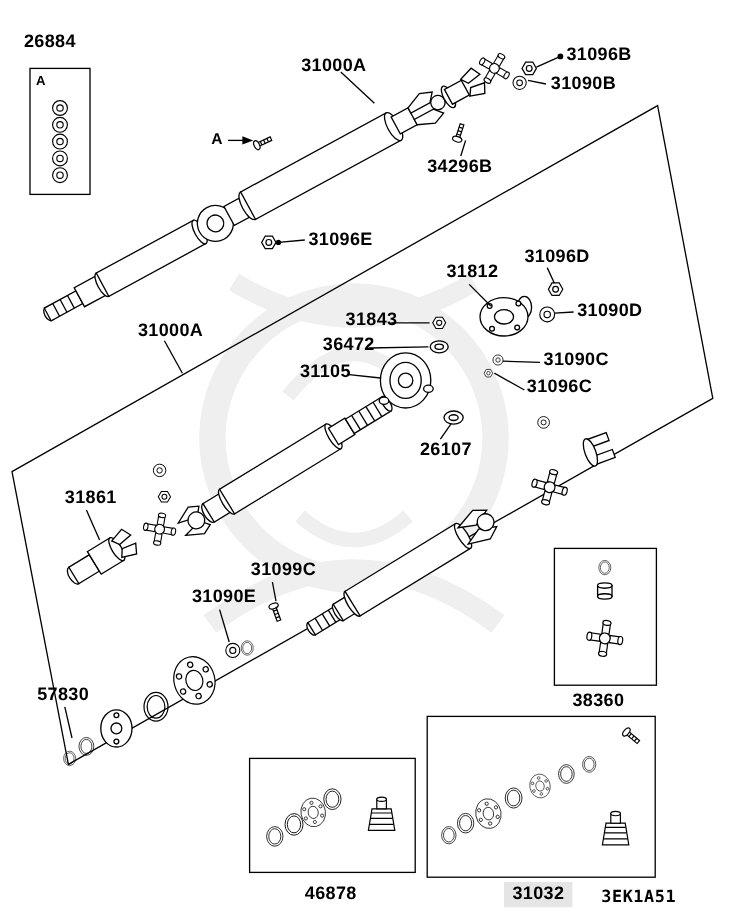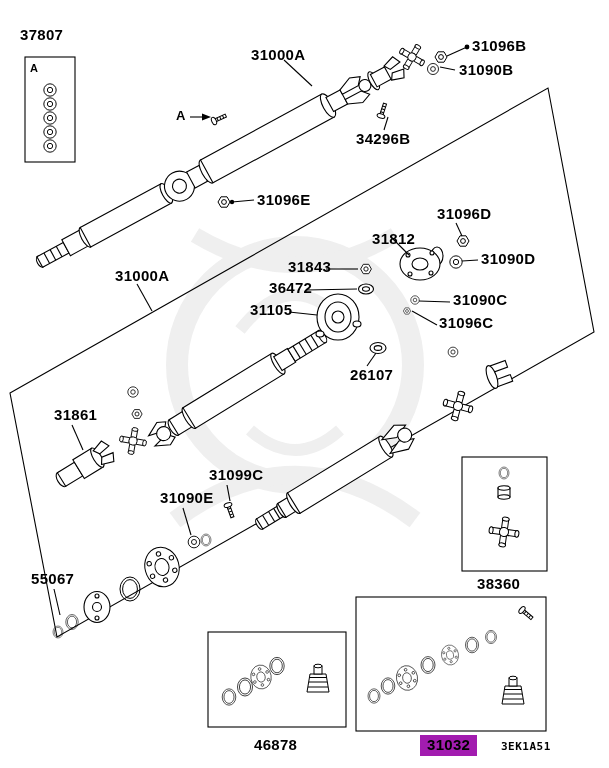--- a/index.html
+++ b/index.html
@@ -5,21 +5,21 @@
   html,body{margin:0;padding:0;background:#ffffff;}
   .stage{position:relative;width:609px;height:768px;background:#fff;overflow:hidden;
          font-family:"Liberation Sans",sans-serif;}
   .stage svg{position:absolute;left:0;top:0;}
   .lbl{position:absolute;font-weight:bold;font-size:15px;color:#000;
        white-space:nowrap;letter-spacing:.3px;line-height:1.1;}
   .lbl.sm{font-size:11px;letter-spacing:0;}
   .lbl.md{font-size:13px;}
   .lbl.hl{padding:2px 7px;}
   .code{position:absolute;font-family:"DejaVu Sans Mono","Liberation Mono",monospace;
-        font-size:11px;font-weight:bold;color:#000;letter-spacing:.5px;}
+        font-size:14px;font-weight:bold;color:#000;letter-spacing:.5px;}
 </style>
 </head>
 <body>
 
 <div class="stage">
 
 <svg width="609" height="768" viewBox="0 0 609 768">
   <defs>
     <g id="washer">
           <circle r="6.5" fill="#fff" stroke="#000"></circle>
@@ -269,40 +269,40 @@
     <line x1="450" y1="302" x2="419" y2="301"></line>
     <line x1="437" y1="325" x2="412" y2="311"></line>
     <line x1="367" y1="366" x2="376" y2="353"></line>
     <line x1="72" y1="425" x2="83" y2="450"></line>
     <line x1="227" y1="485" x2="230" y2="501"></line>
     <line x1="183" y1="508" x2="191" y2="535"></line>
     <line x1="54" y1="589" x2="60" y2="615"></line>
   </g>
 </svg>
 
-<div class="lbl" style="left:20px;top:27px">37807</div>
+<div class="lbl" style="left:20px;top:27px">26884</div>
 <div class="lbl sm" style="left:30px;top:62px">A</div>
 <div class="lbl" style="left:251px;top:47px">31000A</div>
 <div class="lbl" style="left:472px;top:38px">31096B</div>
 <div class="lbl" style="left:459px;top:62px">31090B</div>
 <div class="lbl md" style="left:176px;top:109px">A</div>
 <div class="lbl" style="left:356px;top:131px">34296B</div>
 <div class="lbl" style="left:257px;top:192px">31096E</div>
-<div class="lbl" style="left:372px;top:231px">31812</div>
+<div class="lbl" style="left:372px;top:219px">31812</div>
 <div class="lbl" style="left:437px;top:206px">31096D</div>
 <div class="lbl" style="left:288px;top:259px">31843</div>
 <div class="lbl" style="left:481px;top:251px">31090D</div>
 <div class="lbl" style="left:269px;top:280px">36472</div>
 <div class="lbl" style="left:250px;top:302px">31105</div>
 <div class="lbl" style="left:453px;top:292px">31090C</div>
 <div class="lbl" style="left:439px;top:315px">31096C</div>
 <div class="lbl" style="left:115px;top:268px">31000A</div>
 <div class="lbl" style="left:350px;top:367px">26107</div>
 <div class="lbl" style="left:54px;top:407px">31861</div>
 <div class="lbl" style="left:209px;top:467px">31099C</div>
 <div class="lbl" style="left:160px;top:490px">31090E</div>
-<div class="lbl" style="left:31px;top:571px">55067</div>
+<div class="lbl" style="left:31px;top:571px">57830</div>
 <div class="lbl" style="left:477px;top:576px">38360</div>
 <div class="lbl" style="left:254px;top:737px">46878</div>
-<div class="lbl hl" style="left: 420px; top: 735px; background-color: #a21caf;">31032</div>
+<div class="lbl hl" style="left: 420px; top: 735px; background-color: #e5e5e5;">31032</div>
 <div class="code" style="left:501px;top:740px">3EK1A51</div>
 
 </div>
 
 </body></html>

